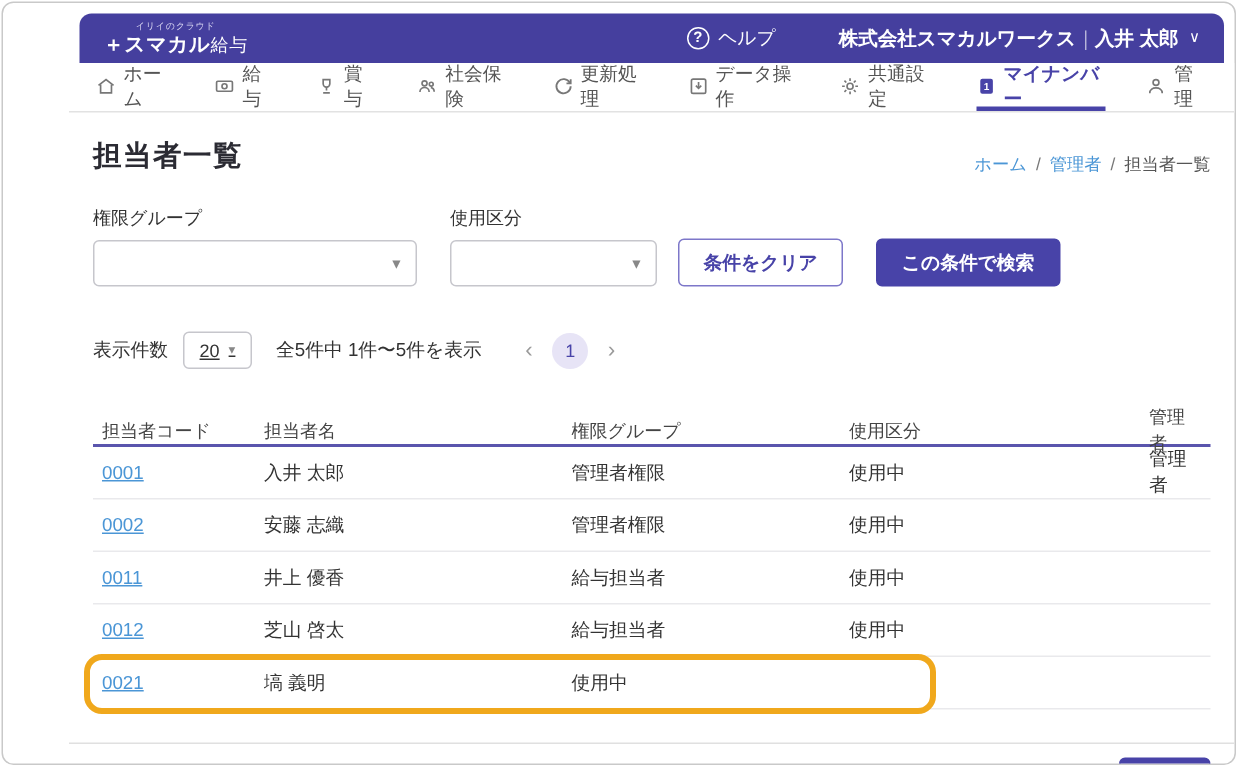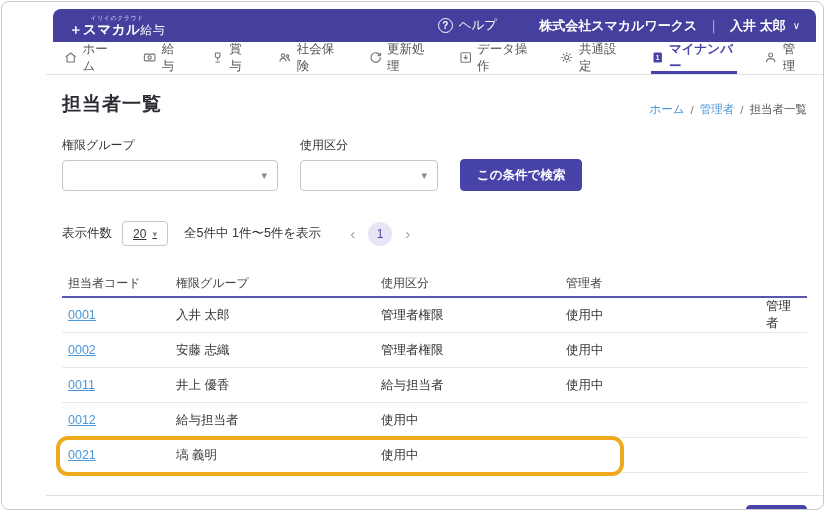--- a/index.html
+++ b/index.html
@@ -8,21 +8,21 @@
 
   
   .topbar { margin:7px 7px 0; height:33px; background:#453f9e; border-radius:8px 8px 0 0; display:flex; align-items:center; padding:0 16px; color:#fff; }
   .logo { display:flex; flex-direction:column; align-items:center; line-height:1; cursor:default; }
   .logo-small { font-size:6px; letter-spacing:.5px; color:#d9d6f2; margin-bottom:2px; }
   .logo-main { font-size:13.5px; font-weight:bold; letter-spacing:.5px; }
   .logo-suffix { font-weight:normal; font-size:12px; }
   .topbar-right { margin-left:auto; display:flex; align-items:center; gap:42px; }
   .help { display:flex; align-items:center; gap:6px; font-size:12.5px; cursor:pointer; }
   .help-circle { width:15px; height:15px; border:1.5px solid #fff; border-radius:50%; display:flex; align-items:center; justify-content:center; font-size:10px; font-weight:bold; }
-  .account { display:flex; align-items:flex-start; gap:10px; font-size:13px; font-weight:bold; }
+  .account { display:flex; align-items:flex-start; font-size:13px; font-weight:bold; }
   .account .sep { font-weight:normal; opacity:.7; }
   .user-menu { display:flex; align-items:center; gap:7px; cursor:pointer; }
   .chev-down { font-size:10px; font-weight:normal; }
 
   
   .navbar { height:33px; border-bottom:1px solid #e2e2e2; display:flex; align-items:stretch; padding:0 18px; gap:27px; background:#fff; }
   .nav-item { display:flex; align-items:center; gap:5px; font-size:12.5px; color:#555; cursor:pointer; border-bottom:3px solid transparent; padding-top:2px; }
   .nav-item svg { width:15px; height:15px; color:#777; }
   .nav-item.active { color:#4843a8; font-weight:bold; border-bottom-color:#4843a8; }
   .nav-item.active svg { color:#4843a8; }
@@ -185,40 +185,42 @@
           <span class="caret">▾</span>
         </div>
       </div>
       <div class="field">
         <label>使用区分</label>
         <div class="select-box select-usage">
           <span></span>
           <span class="caret">▾</span>
         </div>
       </div>
+      <div class="btn btn-outline">条件をクリア</div>
       <div class="btn btn-solid">この条件で検索</div>
     </div>
 
     <div class="list-controls">
       <span>表示件数</span>
       <div class="pp-select">
         <span>20</span>
         <span class="caret">▾</span>
       </div>
       <span class="summary">全5件中 1件〜5件を表示</span>
       <div class="pager">
         <span class="pg-chev">‹</span>
         <span class="pg-num">1</span>
         <span class="pg-chev">›</span>
       </div>
     </div>
 
     <div class="table">
       <div class="trow thead">
         <span>担当者コード</span>
+        <span>担当者名</span>
         <span>権限グループ</span>
         <span>使用区分</span>
         <span>管理者</span>
       </div>
 
       <div class="trow">
         <span><a class="code-link">0001</a></span>
         <span>入井 太郎</span>
         <span>管理者権限</span>
         <span>使用中</span>
@@ -236,20 +238,21 @@
       <div class="trow">
         <span><a class="code-link">0011</a></span>
         <span>井上 優香</span>
         <span>給与担当者</span>
         <span>使用中</span>
         <span></span>
       </div>
 
       <div class="trow">
         <span><a class="code-link">0012</a></span>
+        <span>芝山 啓太</span>
         <span>給与担当者</span>
         <span>使用中</span>
         <span></span>
       </div>
 
       <div class="row-wrap">
         <div class="highlight-ring"></div>
         <div class="trow">
           <span><a class="code-link">0021</a></span>
           <span>塙 義明</span>

